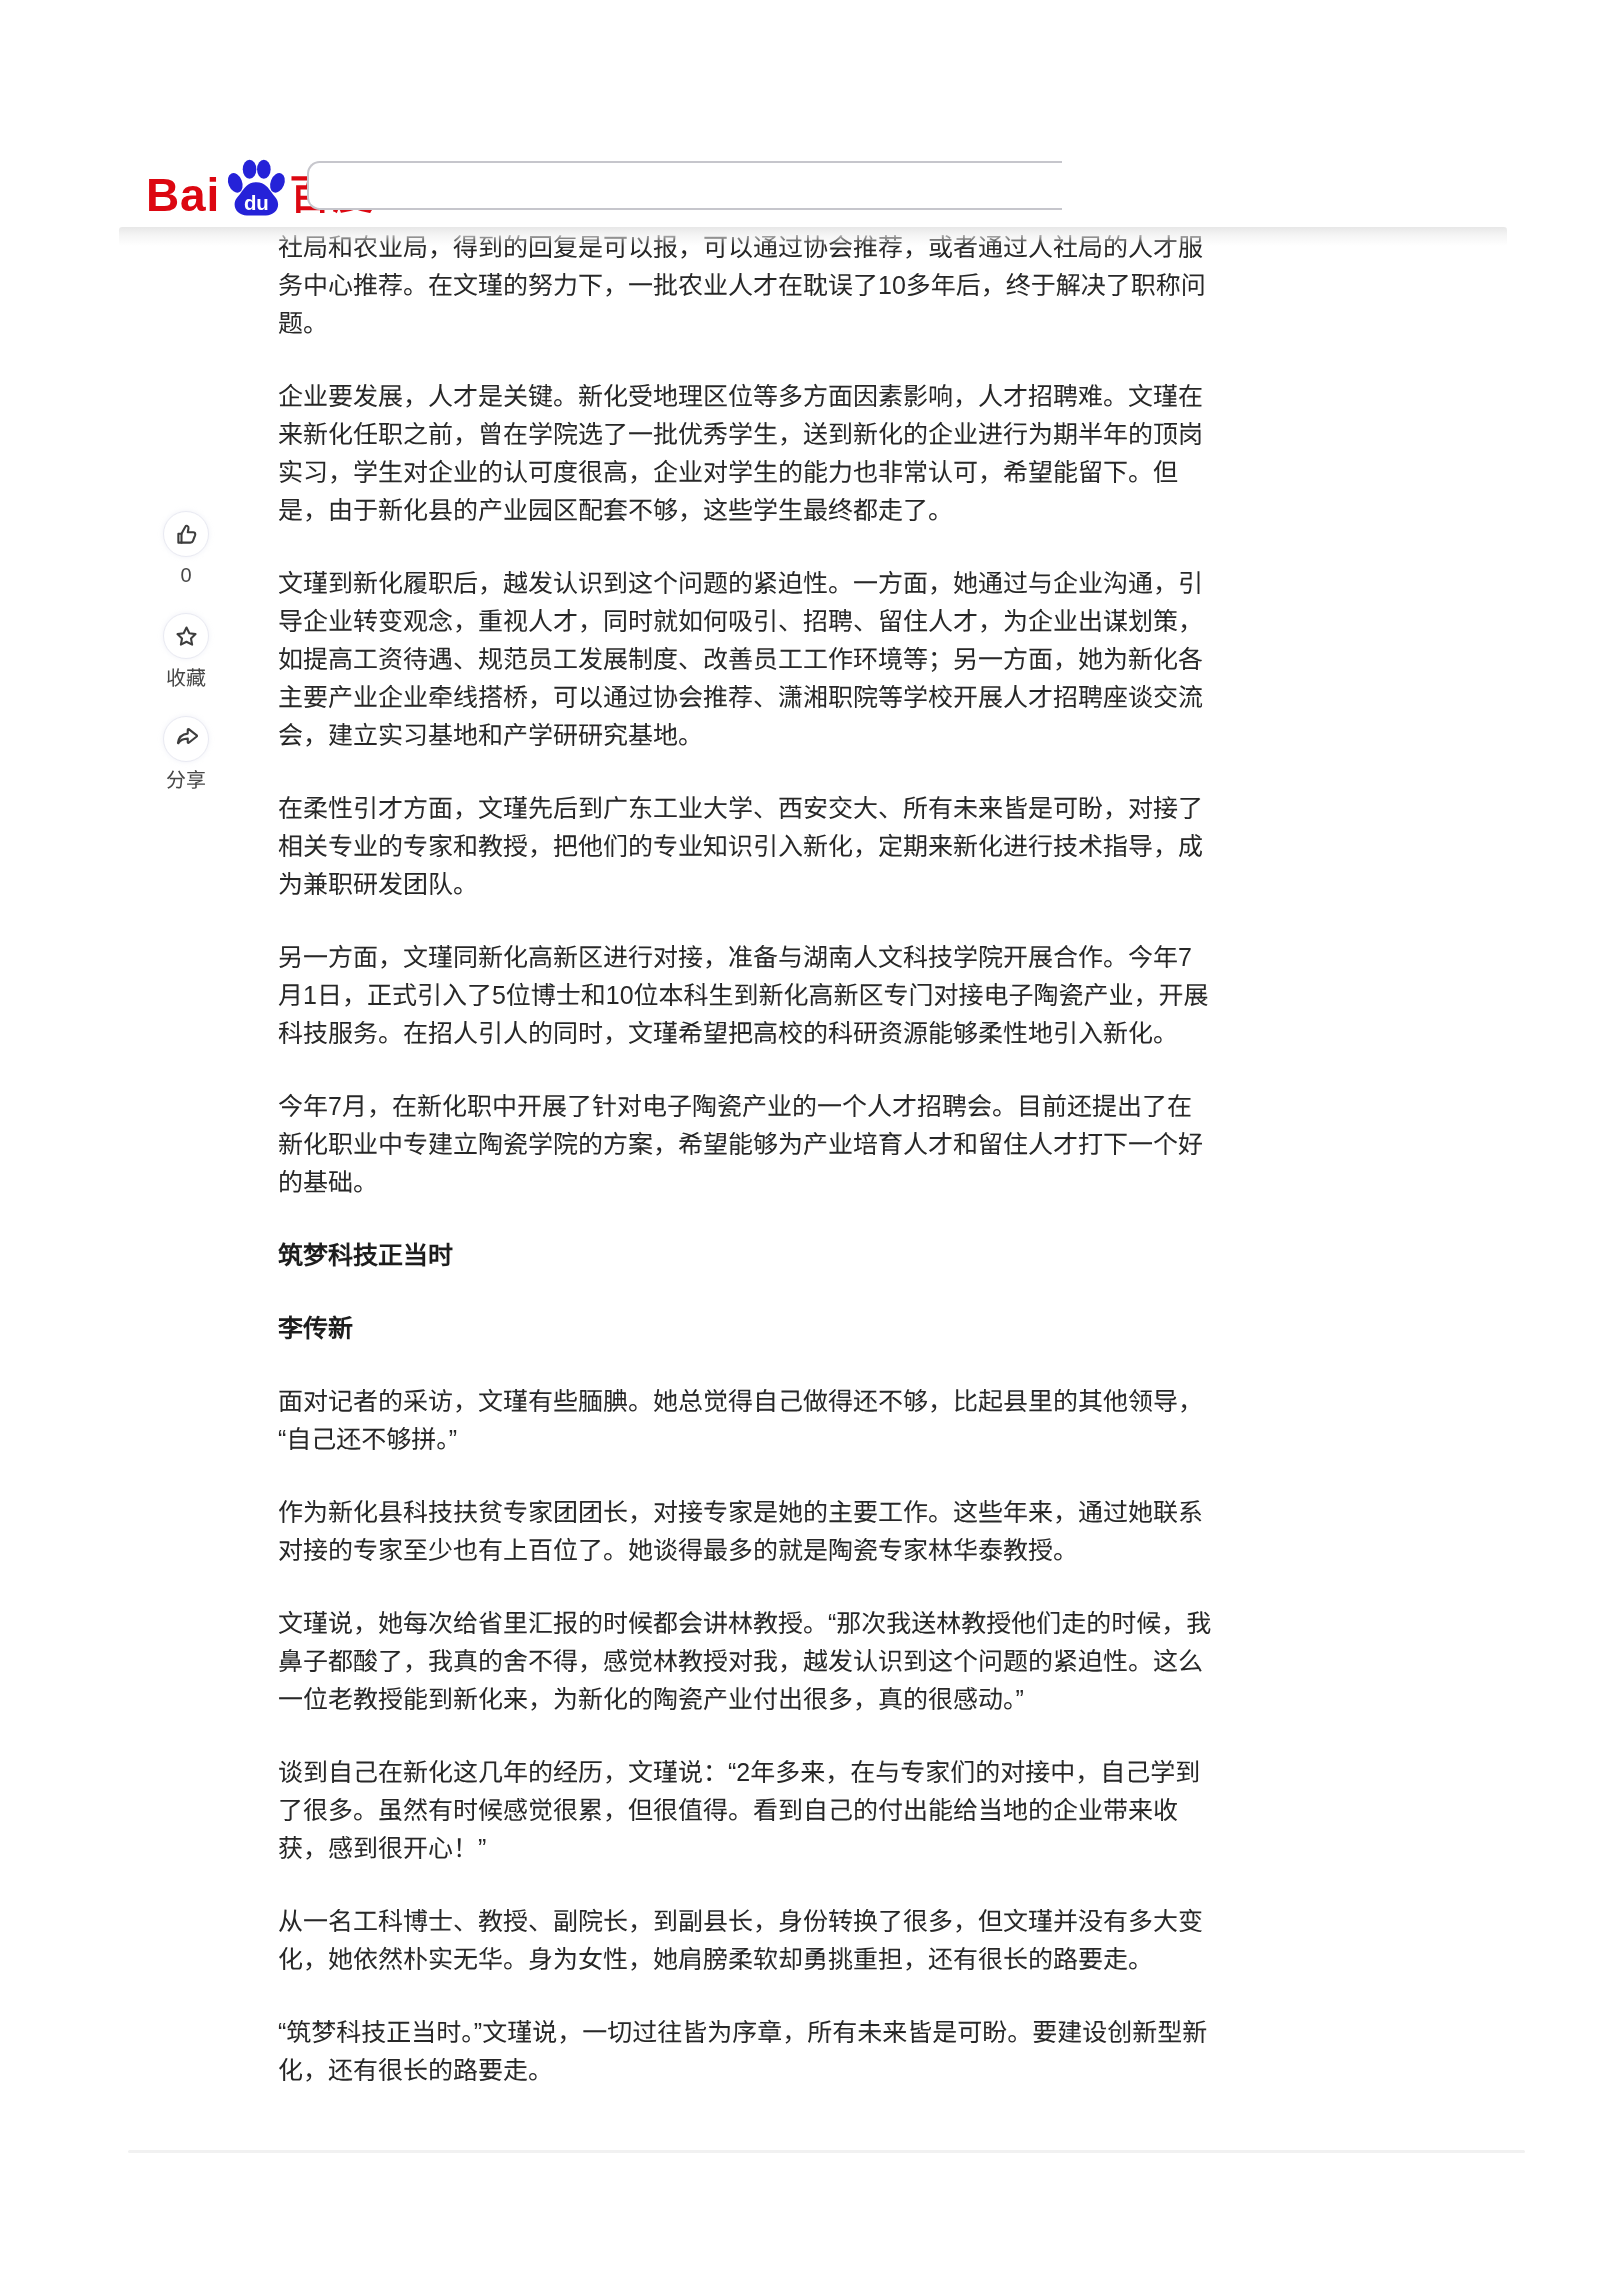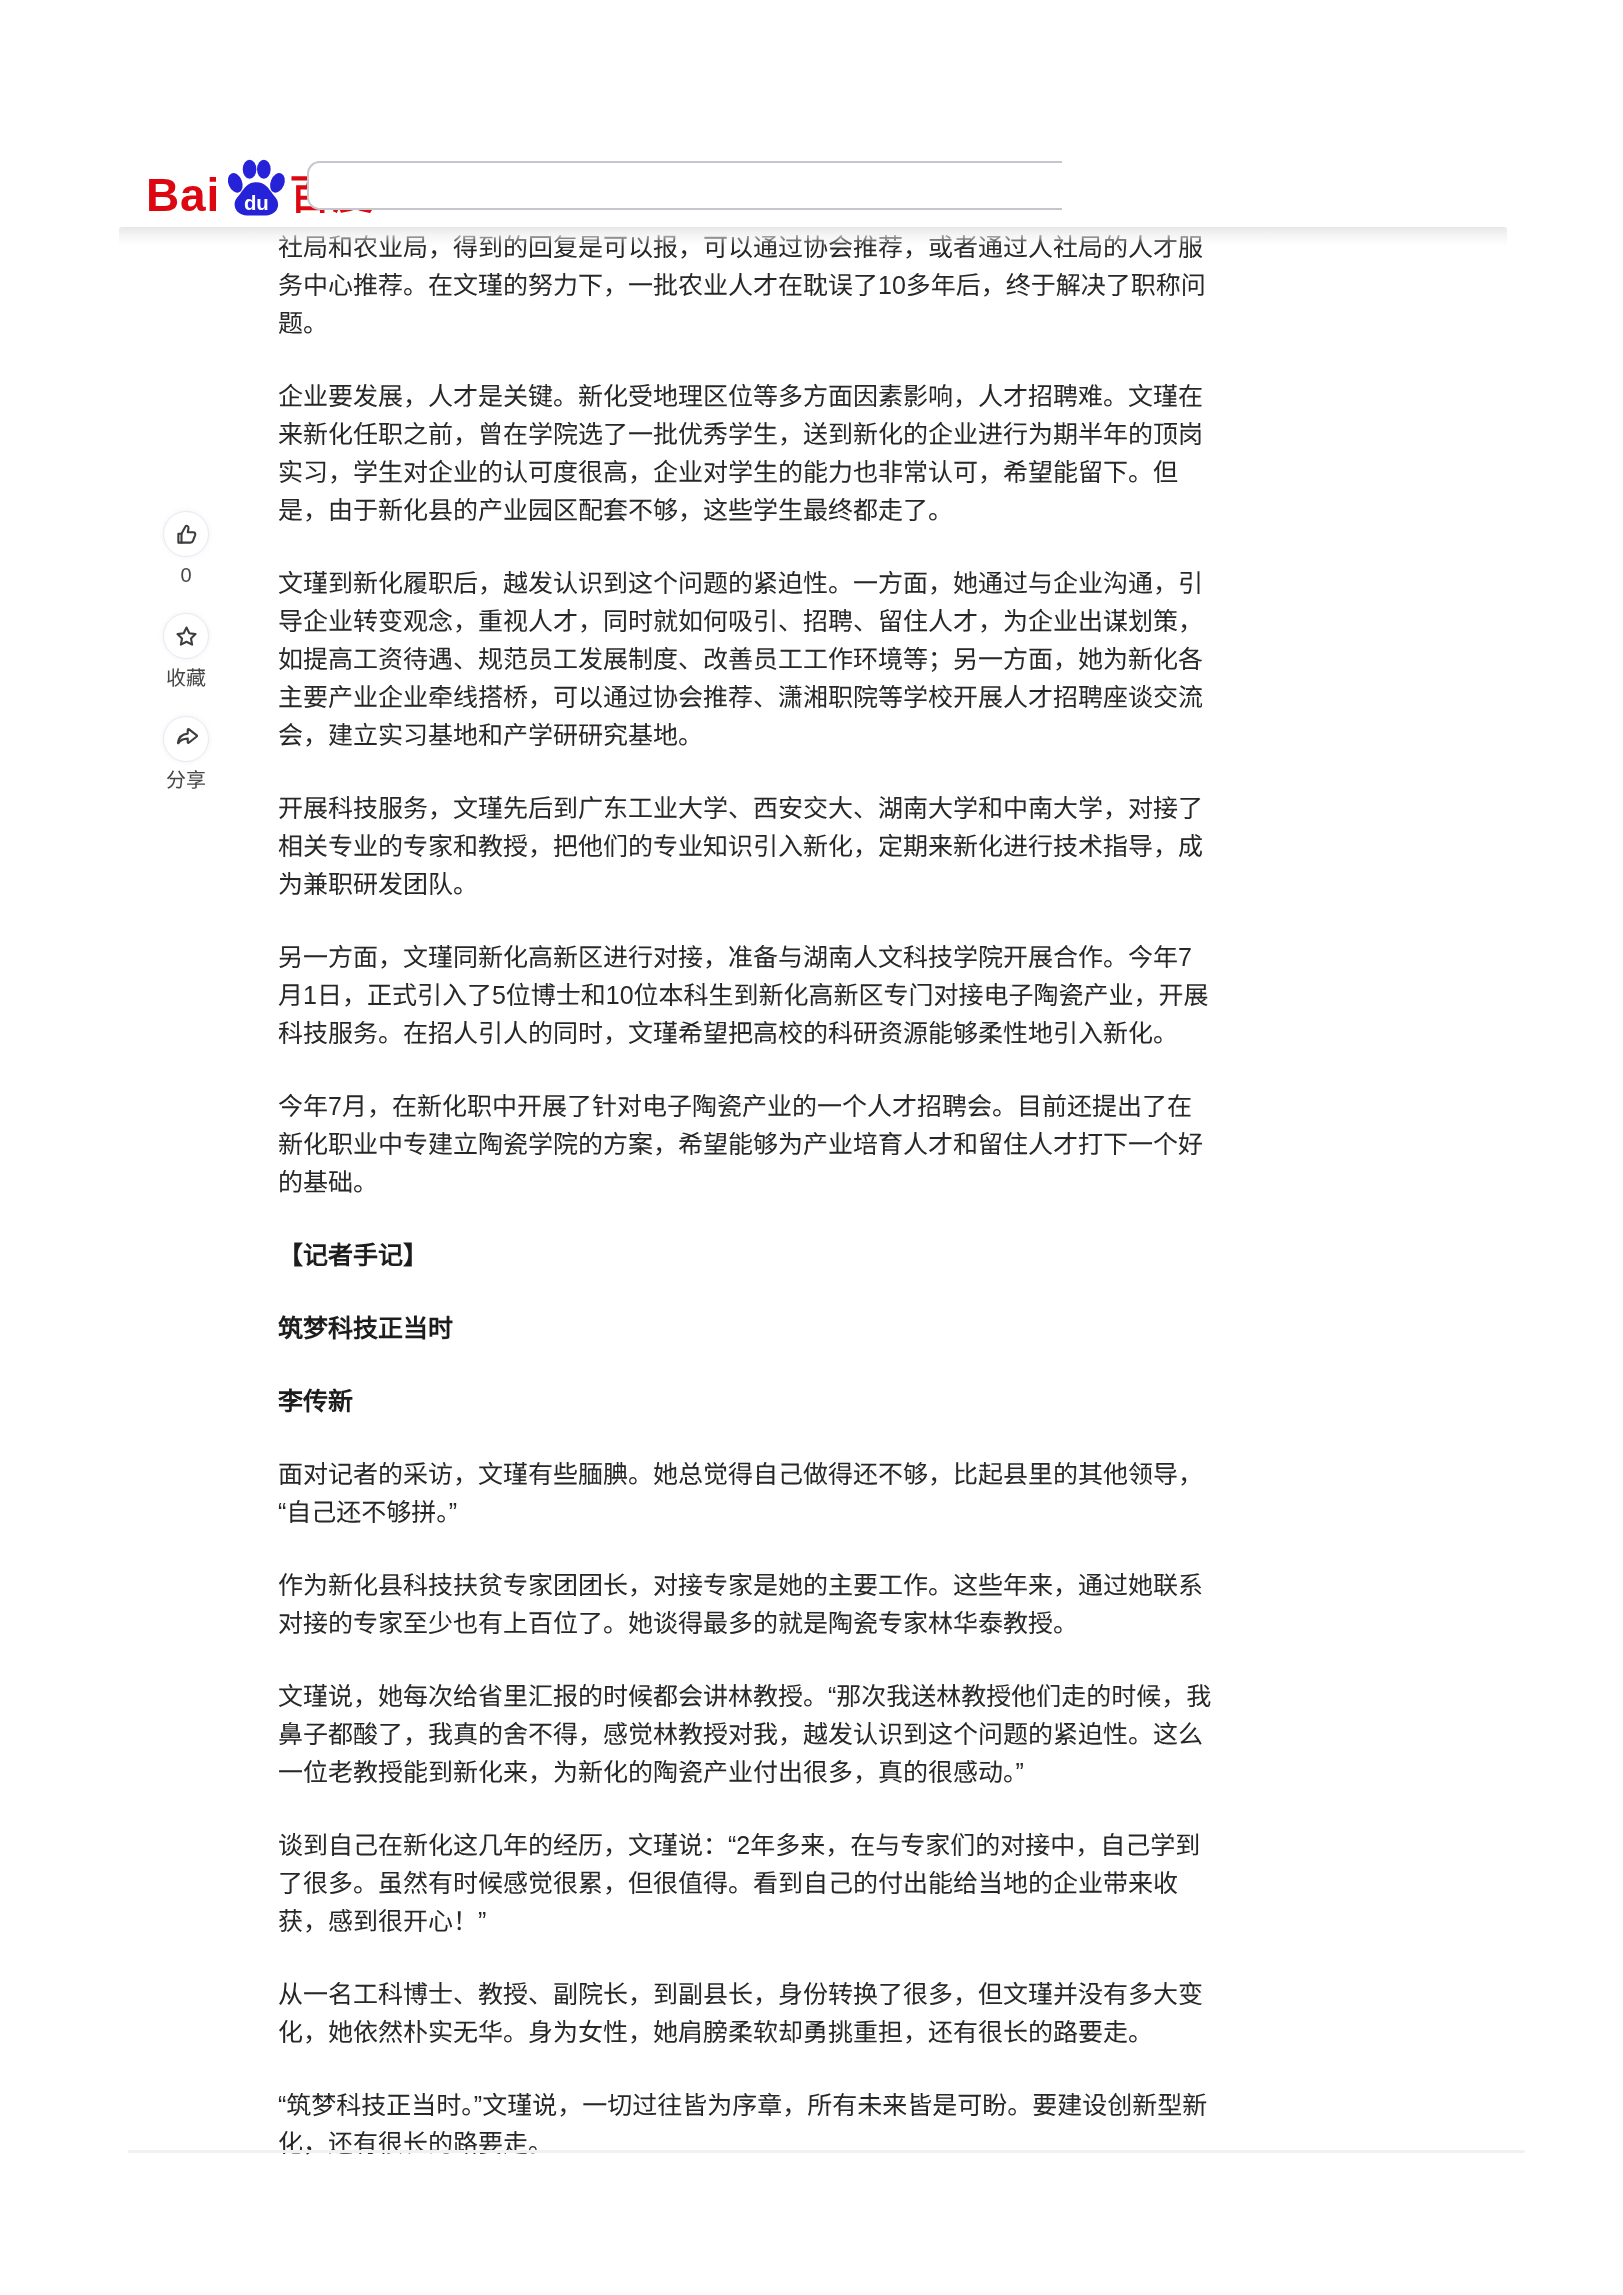--- a/index.html
+++ b/index.html
@@ -42,24 +42,23 @@
 </style>
 </head>
 <body>
 
 <div class="page">
 
   <div class="article" id="article">
       <p>社局和农业局，得到的回复是可以报，可以通过协会推荐，或者通过人社局的人才服务中心推荐。在文瑾的努力下，一批农业人才在耽误了10多年后，终于解决了职称问题。</p>
       <p>企业要发展，人才是关键。新化受地理区位等多方面因素影响，人才招聘难。文瑾在来新化任职之前，曾在学院选了一批优秀学生，送到新化的企业进行为期半年的顶岗实习，学生对企业的认可度很高，企业对学生的能力也非常认可，希望能留下。但是，由于新化县的产业园区配套不够，这些学生最终都走了。</p>
       <p>文瑾到新化履职后，越发认识到这个问题的紧迫性。一方面，她通过与企业沟通，引导企业转变观念，重视人才，同时就如何吸引、招聘、留住人才，为企业出谋划策，如提高工资待遇、规范员工发展制度、改善员工工作环境等；另一方面，她为新化各主要产业企业牵线搭桥，可以通过协会推荐、潇湘职院等学校开展人才招聘座谈交流会，建立实习基地和产学研研究基地。</p>
-      <p>开展科技服务，文瑾先后到广东工业大学、西安交大、湖南大学和中南大学，对接了相关专业的专家和教授，把他们的专业知识引入新化，定期来新化进行技术指导，成为兼职研发团队。</p>
+      <p>在柔性引才方面，文瑾先后到广东工业大学、西安交大、所有未来皆是可盼，对接了相关专业的专家和教授，把他们的专业知识引入新化，定期来新化进行技术指导，成为兼职研发团队。</p>
       <p>另一方面，文瑾同新化高新区进行对接，准备与湖南人文科技学院开展合作。今年7月1日，正式引入了5位博士和10位本科生到新化高新区专门对接电子陶瓷产业，开展科技服务。在招人引人的同时，文瑾希望把高校的科研资源能够柔性地引入新化。</p>
       <p>今年7月，在新化职中开展了针对电子陶瓷产业的一个人才招聘会。目前还提出了在新化职业中专建立陶瓷学院的方案，希望能够为产业培育人才和留住人才打下一个好的基础。</p>
-      <p><strong>【记者手记】</strong></p>
       <p><strong>筑梦科技正当时</strong></p>
       <p><strong>李传新</strong></p>
       <p>面对记者的采访，文瑾有些腼腆。她总觉得自己做得还不够，比起县里的其他领导，“自己还不够拼。”</p>
       <p>作为新化县科技扶贫专家团团长，对接专家是她的主要工作。这些年来，通过她联系对接的专家至少也有上百位了。她谈得最多的就是陶瓷专家林华泰教授。</p>
       <p>文瑾说，她每次给省里汇报的时候都会讲林教授。“那次我送林教授他们走的时候，我鼻子都酸了，我真的舍不得，感觉林教授对我，越发认识到这个问题的紧迫性。这么一位老教授能到新化来，为新化的陶瓷产业付出很多，真的很感动。”</p>
       <p>谈到自己在新化这几年的经历，文瑾说：“2年多来，在与专家们的对接中，自己学到了很多。虽然有时候感觉很累，但很值得。看到自己的付出能给当地的企业带来收获，感到很开心！”</p>
       <p>从一名工科博士、教授、副院长，到副县长，身份转换了很多，但文瑾并没有多大变化，她依然朴实无华。身为女性，她肩膀柔软却勇挑重担，还有很长的路要走。</p>
       <p>“筑梦科技正当时。”文瑾说，一切过往皆为序章，所有未来皆是可盼。要建设创新型新化，还有很长的路要走。</p>
     </div>
 

